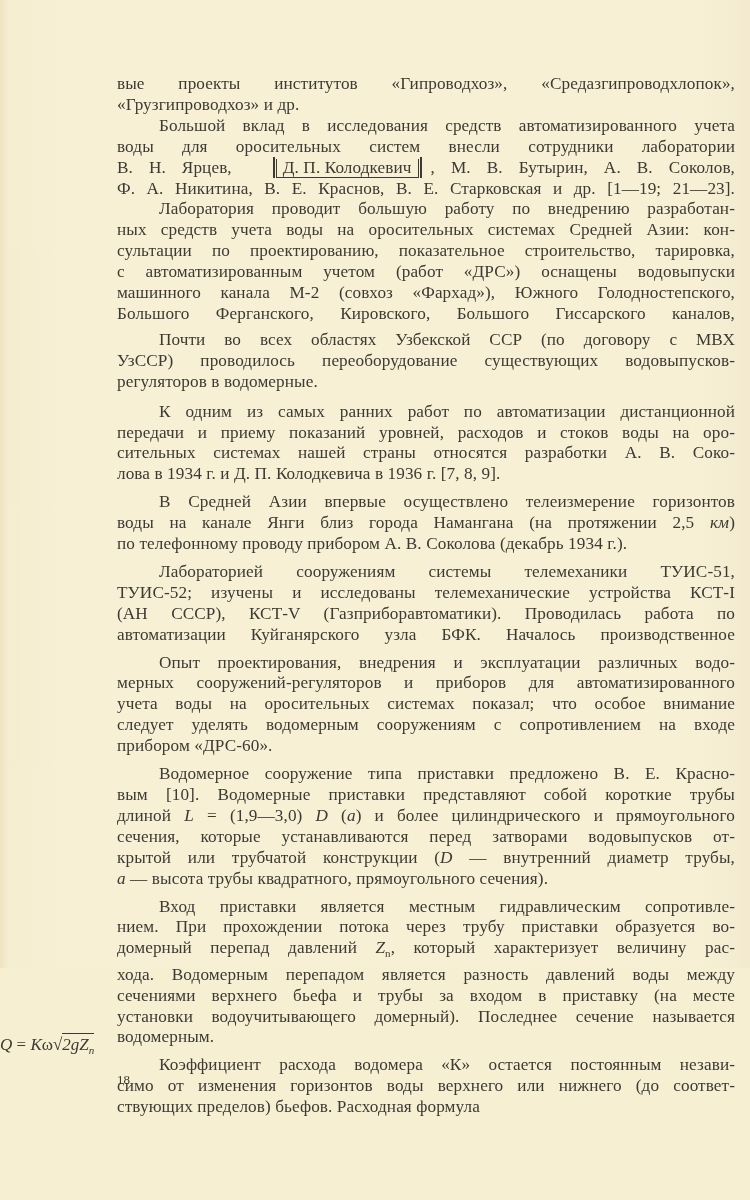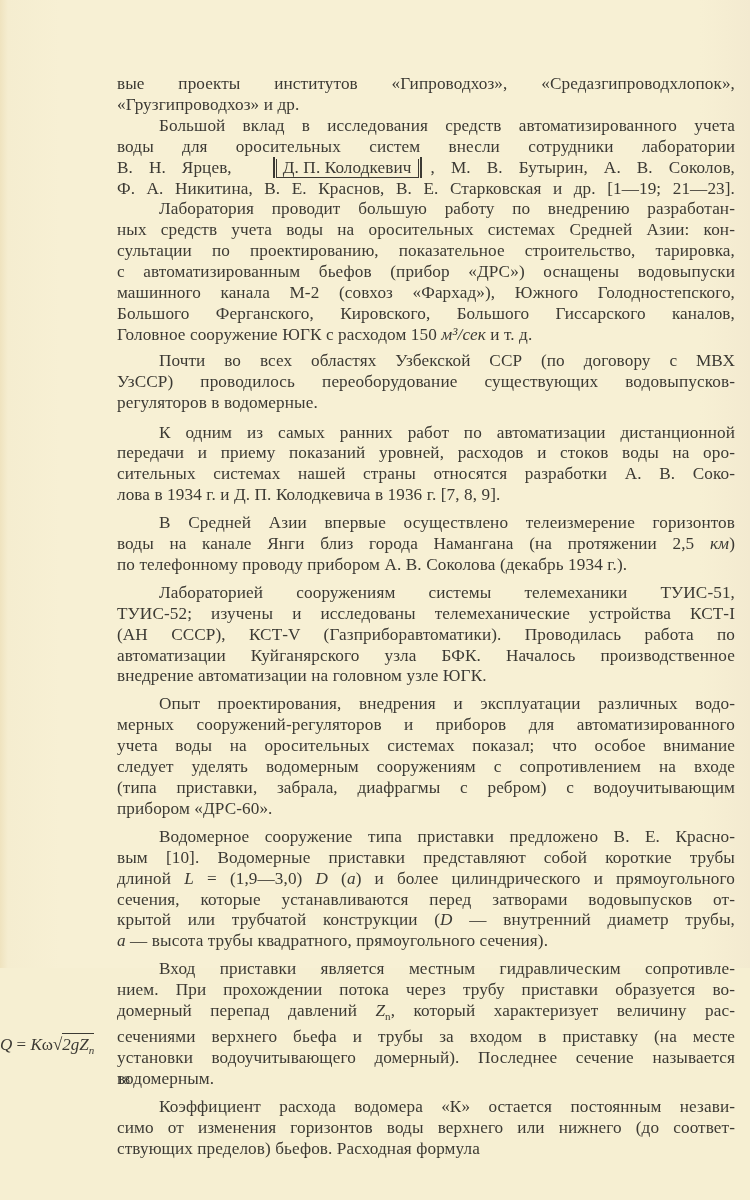--- a/index.html
+++ b/index.html
@@ -66,24 +66,23 @@
       <span class="line" style="padding-left:42px">Большой вклад в исследования средств автоматизированного учета</span>
       <span class="line">воды для оросительных систем внесли сотрудники лаборатории</span>
       <span class="line"><span>В. Н. Ярцев,</span>&nbsp;&nbsp;<span class="boxed">Д. П. Колодкевич</span><span>, М. В. Бутырин, А. В. Соколов,</span></span>
       <span class="line">Ф. А. Никитина, В. Е. Краснов, В. Е. Старковская и др. [1—19; 21—23].</span>
     </p>
 
     <p>
       <span class="line" style="padding-left:42px">Лаборатория проводит большую работу по внедрению разработан-</span>
       <span class="line">ных средств учета воды на оросительных системах Средней Азии: кон-</span>
       <span class="line">сультации по проектированию, показательное строительство, тарировка,</span>
-      <span class="line">с автоматизированным бьефов (прибор «ДРС») оснащены водовыпуски</span>
+      <span class="line">с автоматизированным учетом (работ «ДРС») оснащены водовыпуски</span>
       <span class="line">машинного канала М-2 (совхоз «Фархад»), Южного Голодностепского,</span>
       <span class="line">Большого Ферганского, Кировского, Большого Гиссарского каналов,</span>
-      <span class="line last"><span>Головное сооружение ЮГК с расходом 150 </span><i>м³/сек</i><span> и т. д.</span></span>
     </p>
 
     <p class="gap">
       <span class="line" style="padding-left:42px">Почти во всех областях Узбекской ССР (по договору с МВХ</span>
       <span class="line">УзССР) проводилось переоборудование существующих водовыпусков-</span>
       <span class="line last">регуляторов в водомерные.</span>
     </p>
 
     <p class="gap" style="margin-top:9px">
       <span class="line" style="padding-left:42px">К одним из самых ранних работ по автоматизации дистанционной</span>
@@ -96,45 +95,44 @@
       <span class="line" style="padding-left:42px">В Средней Азии впервые осуществлено телеизмерение горизонтов</span>
       <span class="line"><span>воды на канале Янги близ города Наманганa (на протяжении 2,5 </span><i>км</i><span>)</span></span>
       <span class="line last">по телефонному проводу прибором А. В. Соколова (декабрь 1934 г.).</span>
     </p>
 
     <p class="gap" style="margin-top:7px">
       <span class="line" style="padding-left:42px">Лабораторией сооружениям системы телемеханики ТУИС-51,</span>
       <span class="line">ТУИС-52; изучены и исследованы телемеханические устройства КСТ-I</span>
       <span class="line">(АН СССР), КСТ-V (Газприборавтоматики). Проводилась работа по</span>
       <span class="line">автоматизации Куйганярского узла БФК. Началось производственное</span>
-      <span class="line last">внедрение автоматизации на головном узле ЮГК.</span>
     </p>
 
     <p class="gap" style="margin-top:7px">
       <span class="line" style="padding-left:42px">Опыт проектирования, внедрения и эксплуатации различных водо-</span>
       <span class="line">мерных сооружений-регуляторов и приборов для автоматизированного</span>
       <span class="line">учета воды на оросительных системах показал; что особое внимание</span>
       <span class="line">следует уделять водомерным сооружениям с сопротивлением на входе</span>
-      <span class="line">(типа приставки, забрала, диафрагмы с ребром) с водоучитывающим</span>
       <span class="line last">прибором «ДРС-60».</span>
     </p>
 
     <p class="gap" style="margin-top:7px">
       <span class="line" style="padding-left:42px">Водомерное сооружение типа приставки предложено В. Е. Красно-</span>
       <span class="line">вым [10]. Водомерные приставки представляют собой короткие трубы</span>
       <span class="line"><span>длиной </span><i>L</i><span> = (1,9—3,0) </span><i>D</i><span> (</span><i>a</i><span>) и более цилиндрического и прямоугольного</span></span>
       <span class="line">сечения, которые устанавливаются перед затворами водовыпусков от-</span>
       <span class="line"><span>крытой или трубчатой конструкции (</span><i>D</i><span> — внутренний диаметр трубы,</span></span>
       <span class="line last"><i>a</i><span> — высота трубы квадратного, прямоугольного сечения).</span></span>
     </p>
 
     <p class="gap" style="margin-top:7px">
       <span class="line" style="padding-left:42px">Вход приставки является местным гидравлическим сопротивле-</span>
       <span class="line">нием. При прохождении потока через трубу приставки образуется во-</span>
       <span class="line"><span>домерный перепад давлений </span><i>Z</i><sub style="font-size:11px">n</sub><span>, который характеризует величину рас-</span></span>
+      <span class="line">хода. Водомерным перепадом является разность давлений воды между</span>
       <span class="line">сечениями верхнего бьефа и трубы за входом в приставку (на месте</span>
       <span class="line">установки водоучитывающего домерный). Последнее сечение называется</span>
       <span class="line last">водомерным.</span>
     </p>
 
     <p class="gap" style="margin-top:7px">
       <span class="line" style="padding-left:42px">Коэффициент расхода водомера «К» остается постоянным незави-</span>
       <span class="line">симо от изменения горизонтов воды верхнего или нижнего (до соответ-</span>
       <span class="line last">ствующих пределов) бьефов. Расходная формула</span>
     </p>

